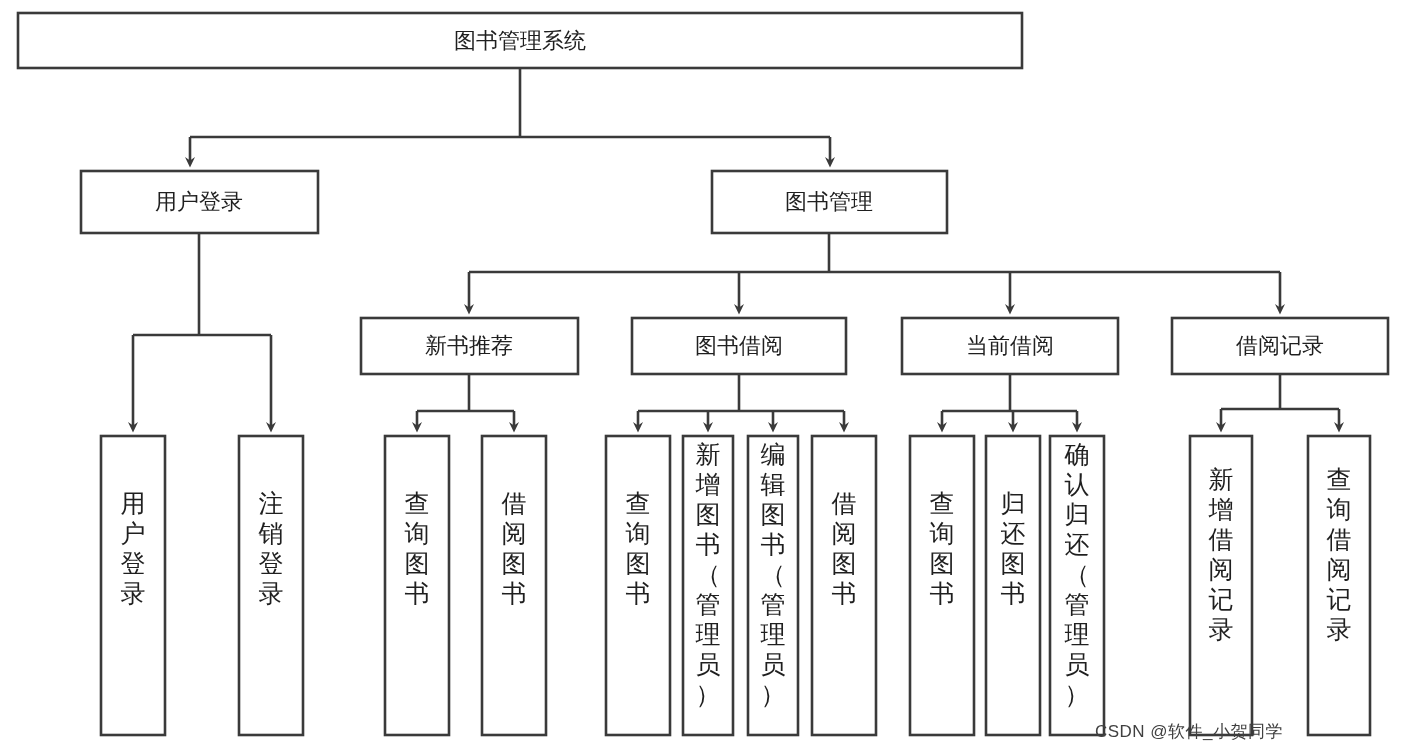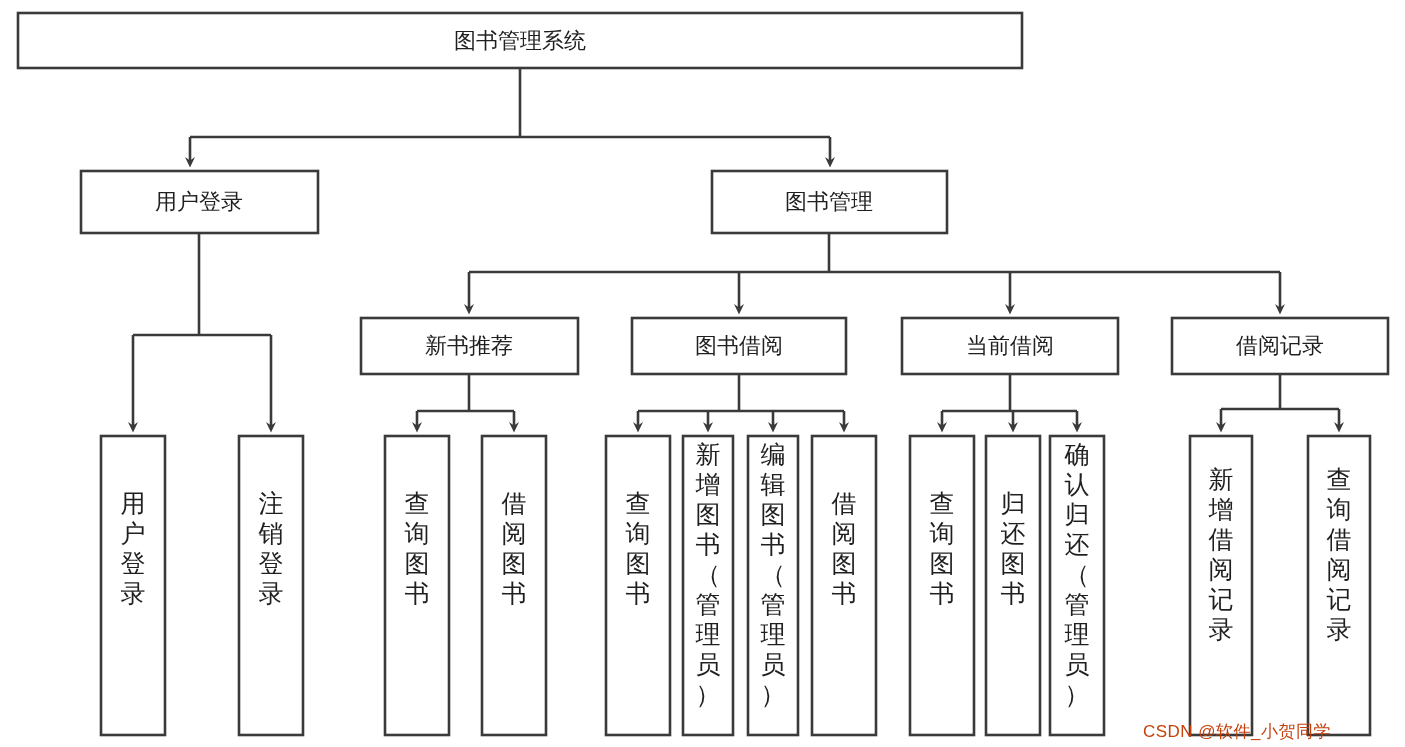--- a/index.html
+++ b/index.html
@@ -11,21 +11,20 @@
     width: 1405px;
     height: 747px;
     font-family: "Liberation Sans", "DejaVu Sans", sans-serif;
     overflow: hidden;
     position: relative;
   }
   #diagram-root {
     position: relative;
     width: 1293px;
     height: 747px;
-    padding-left: 48px;
   }
   svg.diagram-canvas {
     position: absolute;
     top: 0;
     left: 0;
     width: 1405px;
     height: 747px;
     display: block;
   }
   .node-box {
@@ -54,21 +53,21 @@
   .arrow-head {
     fill: #3a3a3a;
     stroke: none;
   }
   .watermark {
     position: absolute;
     right: 10px;
     bottom: 4px;
     font-family: "Liberation Sans", "DejaVu Sans", sans-serif;
     font-size: 17px;
-    color: #c2410c;
+    color: #404040;
     white-space: nowrap;
     pointer-events: none;
     letter-spacing: 0.5px;
   }
 </style>
 </head>
 <body>
 
 <div id="diagram-root">
 

